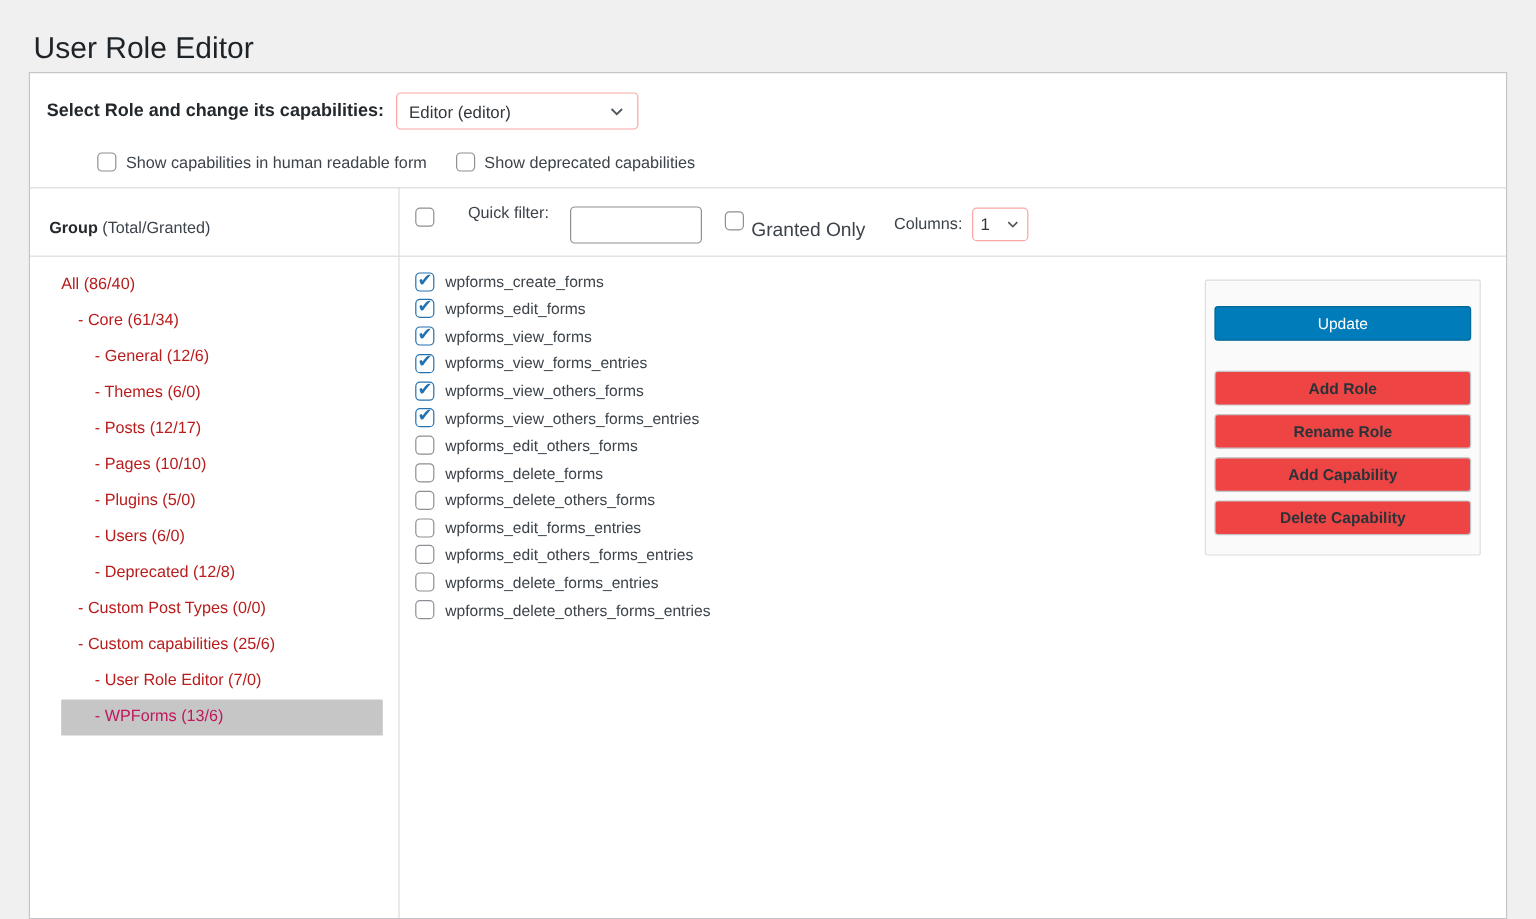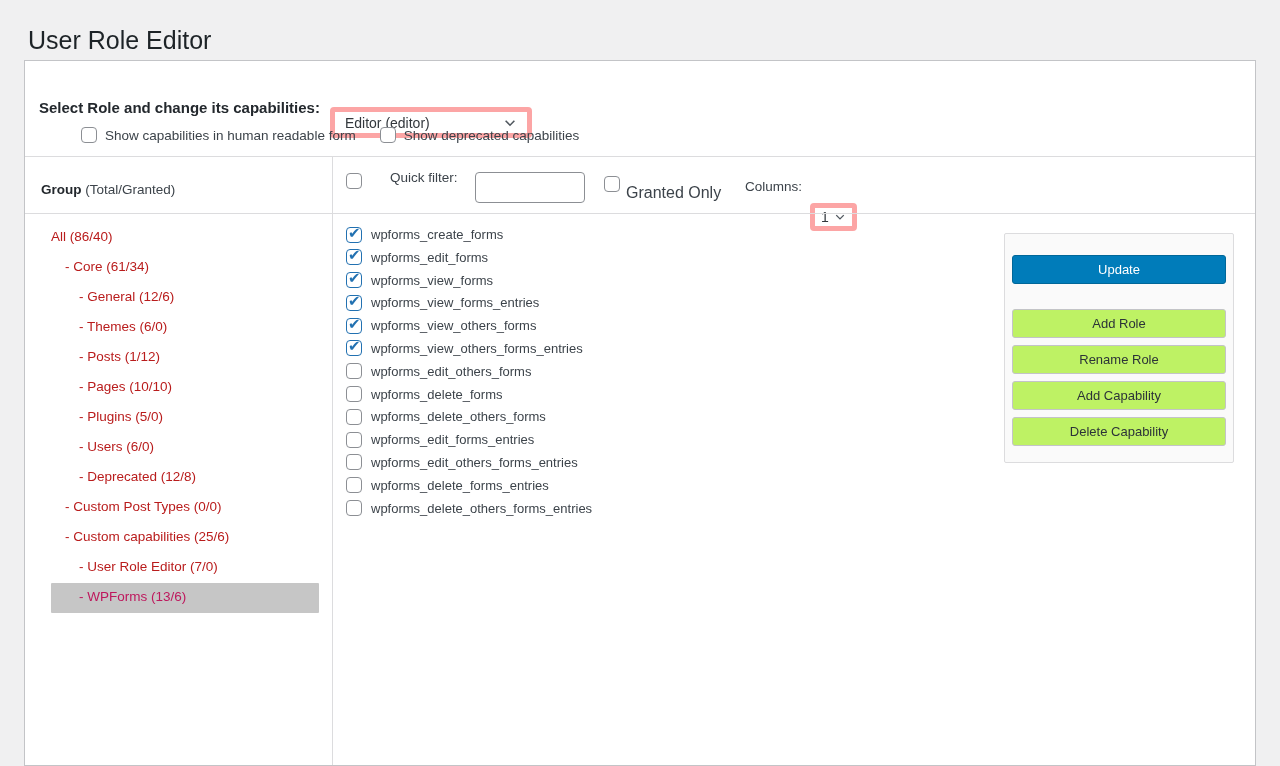--- a/index.html
+++ b/index.html
@@ -17,22 +17,22 @@
   }
   .panel {
     position: absolute; left: 24px; top: 60px; width: 1232px; height: 706px;
     background: #fff; border: 1px solid #c3c4c7;
   }
   
   .role-row { position: absolute; left: 14px; top: 16px; display: flex; align-items: center; }
   .role-label { font-size: 15px; font-weight: bold; color: #23282d; margin-right: 10px; }
   .select {
     display: inline-flex; align-items: center; justify-content: space-between;
-    background: #fff; border: 5px solid #fca5a5; border-radius: 4px;
-    padding: 0 10px; height: 31px; font-size: 14px; color: #32373c; cursor: pointer; margin-top: 30px;
+    background: #fff; border: 1px solid #fca5a5; border-radius: 4px;
+    padding: 0 10px; height: 31px; font-size: 14px; color: #32373c; cursor: pointer;
   }
   .role-select { width: 202px; }
   .chev { width: 14px; height: 14px; flex: none; margin-left: 8px; }
   
   .wp-checkbox {
     display: inline-block; width: 16px; height: 16px; flex: none;
     border: 1px solid #8c8f94; border-radius: 4px; background: #fff;
     position: relative; cursor: pointer;
   }
   .wp-checkbox.checked { border-color: #2271b1; }
@@ -80,21 +80,21 @@
   .actions-box {
     position: absolute; left: 979px; top: 172px; width: 230px; height: 230px;
     background: #fafafa; border: 1px solid #dcdcde; border-radius: 2px;
   }
   .btn { display: block; width: 214px; margin: 0 auto; height: 29px; border-radius: 3px;
     font-size: 13px; font-family: inherit; cursor: pointer; }
   .btn-primary {
     margin-top: 21px; background: #007cba; border: 1px solid #006799; color: #fff;
   }
   .btn-secondary {
-    margin-top: 7px; background: #bef264; border: 1px solid #c3c4c7; color: #2c3338;
+    margin-top: 7px; background: #ef4444; border: 1px solid #c3c4c7; color: #2c3338; font-weight: bold;
   }
   .btn-secondary:first-child { margin-top: 0; }
   .secondary-buttons { margin-top: 25px; }
 </style>
 </head>
 <body>
 
 <h1 class="page-title">User Role Editor</h1>
 
 <div class="panel">
@@ -140,21 +140,21 @@
   </div>
 
   <div class="divider-h divider2"></div>
   <div class="divider-v"></div>
 
   <div class="group-list">
       <div class="tree-item" style="padding-left: 0px;">All (86/40)</div>
       <div class="tree-item" style="padding-left: 14px;">- Core (61/34)</div>
       <div class="tree-item" style="padding-left: 28px;">- General (12/6)</div>
       <div class="tree-item" style="padding-left: 28px;">- Themes (6/0)</div>
-      <div class="tree-item" style="padding-left: 28px;">- Posts (1/12)</div>
+      <div class="tree-item" style="padding-left: 28px;">- Posts (12/17)</div>
       <div class="tree-item" style="padding-left: 28px;">- Pages (10/10)</div>
       <div class="tree-item" style="padding-left: 28px;">- Plugins (5/0)</div>
       <div class="tree-item" style="padding-left: 28px;">- Users (6/0)</div>
       <div class="tree-item" style="padding-left: 28px;">- Deprecated (12/8)</div>
       <div class="tree-item" style="padding-left: 14px;">- Custom Post Types (0/0)</div>
       <div class="tree-item" style="padding-left: 14px;">- Custom capabilities (25/6)</div>
       <div class="tree-item" style="padding-left: 28px;">- User Role Editor (7/0)</div>
       <div class="tree-item selected" style="padding-left: 28px;">- WPForms (13/6)</div>
     </div>
 

